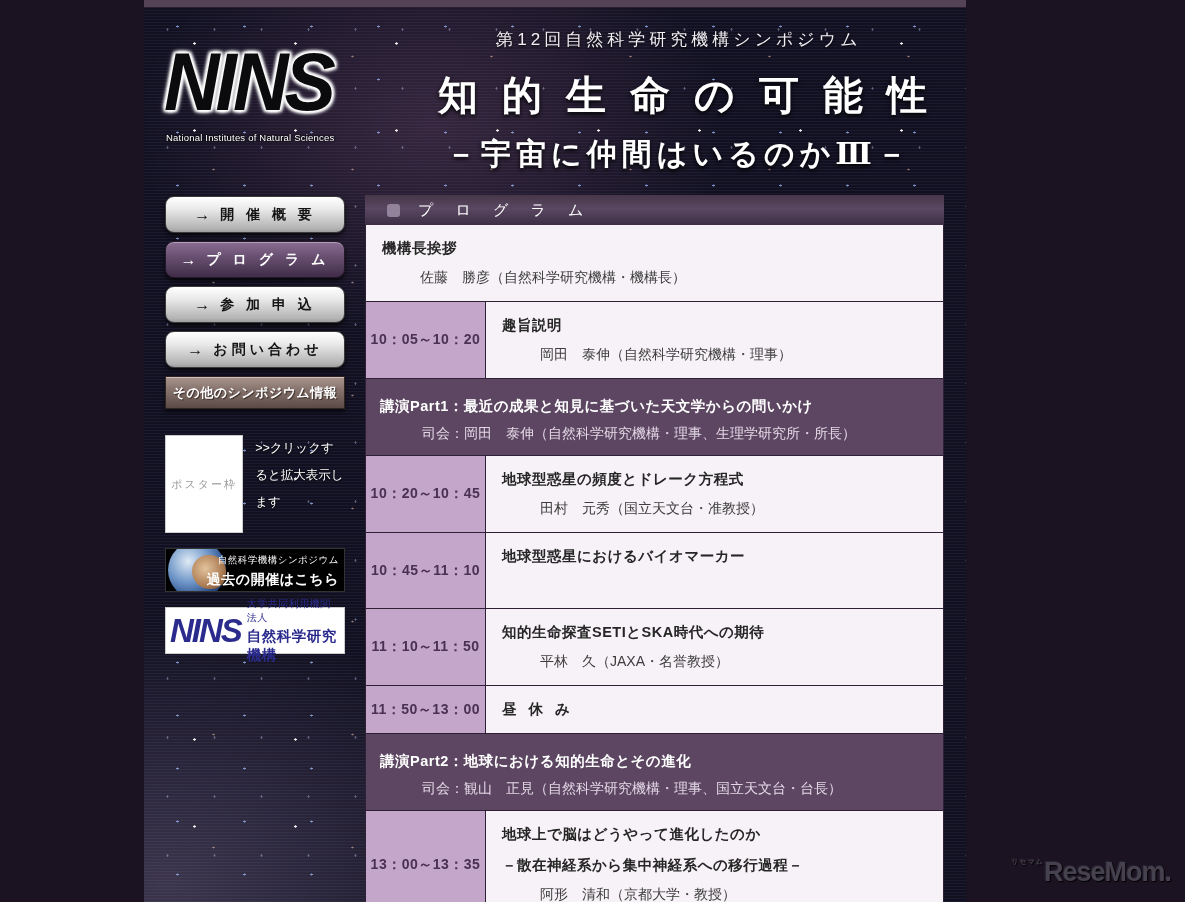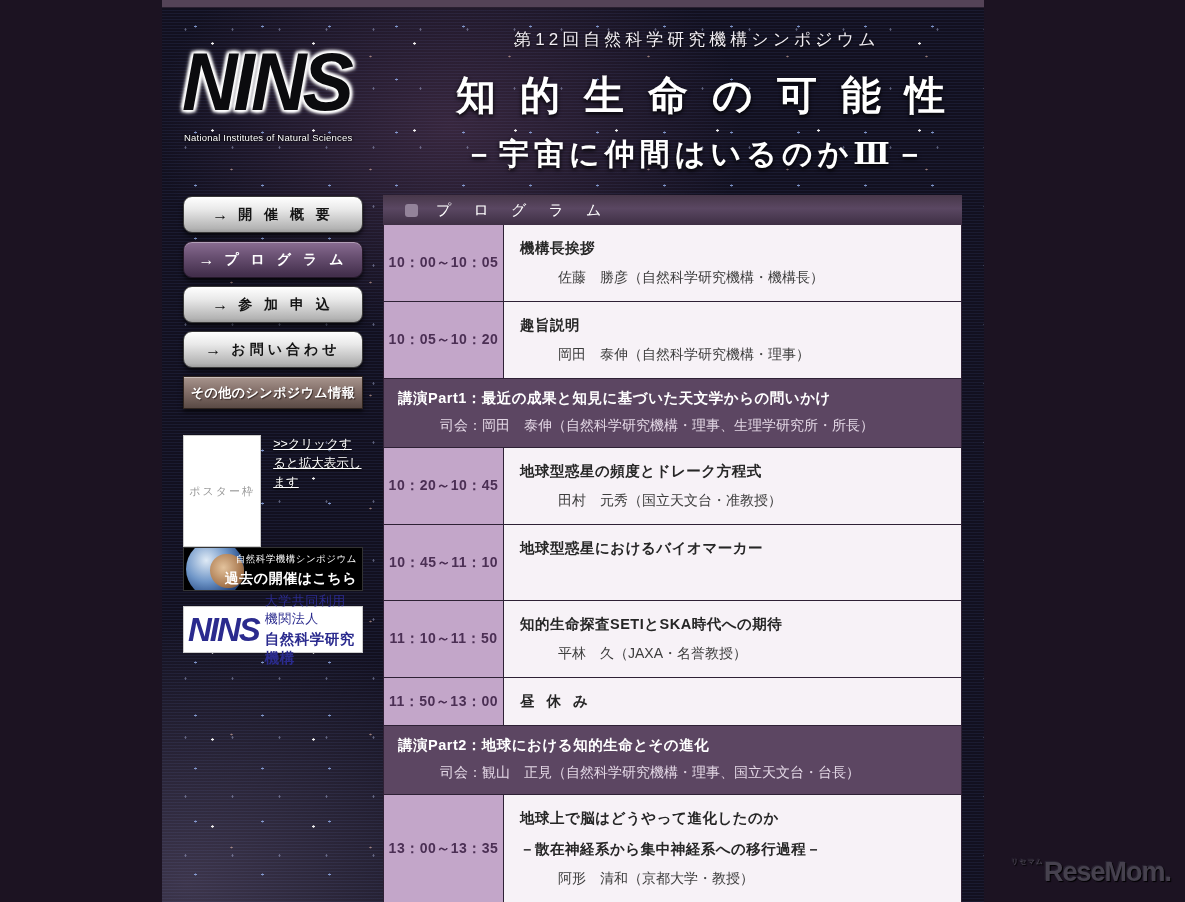--- a/index.html
+++ b/index.html
@@ -2,21 +2,21 @@
 <html><head>
 <meta charset="utf-8">
 <style>
   * { margin:0; padding:0; box-sizing:border-box; }
   html,body { width:1185px; height:902px; overflow:hidden;
     font-family:"Liberation Sans","DejaVu Sans",sans-serif; }
   body { background:#1c1322; position:relative; }
 
   
   .site {
-    position:absolute; left:162px; top:0; width:822px; height:902px; overflow:hidden;
+    position:absolute; left:144px; top:0; width:822px; height:902px; overflow:hidden;
     background-color:#12101f;
     background-image:
       radial-gradient(rgba(255,255,255,0.95) 1px, transparent 1.6px),
       radial-gradient(rgba(160,190,255,0.75) 1px, transparent 1.5px),
       radial-gradient(rgba(255,205,185,0.55) 0.8px, transparent 1.4px),
       radial-gradient(rgba(200,210,255,0.4) 0.7px, transparent 1.3px),
       radial-gradient(ellipse 420px 300px at 35% 14%, rgba(140,90,130,0.30), transparent 70%),
       radial-gradient(ellipse 520px 380px at 3% 98%, rgba(170,150,190,0.28), transparent 70%),
       repeating-linear-gradient(0deg, rgba(70,85,140,0.16) 0 1px, transparent 1px 3px);
     background-size:101px 87px, 67px 53px, 139px 113px, 47px 59px, 100% 100%, 100% 100%, 100% 100%;
@@ -66,28 +66,28 @@
   .info-btn {
     width:180px; height:33px; margin-top:0; border-radius:0; cursor:pointer;
     border:1px solid #2f241f; background:linear-gradient(#a8958d, #84706a 45%, #5a4a45);
     box-shadow:0 3px 4px rgba(0,0,0,0.6), inset 0 1px 0 rgba(255,255,255,0.4);
     display:flex; align-items:center; justify-content:center;
     font-size:13px; font-weight:bold; color:#fff; letter-spacing:0.5px;
     text-shadow:1px 1px 1px #3a2c28;
   }
   .poster-wrap { margin-top:26px; display:flex; }
   .poster-box {
-    width:80px; height:112px; background:#fff; border:1px solid #ccc; cursor:pointer;
+    width:80px; height:98px; background:#fff; border:1px solid #ccc; cursor:pointer;
     display:flex; align-items:center; justify-content:center;
     font-size:11px; color:#999; letter-spacing:2px;
   }
-  .poster-link { margin-left:12px; width:92px; font-size:12.5px; line-height:19px;
-    color:#fff; text-decoration:underline; cursor:pointer; text-shadow:0 1px 2px #000; }
+  .poster-link { margin-left:12px; width:92px; font-size:12.5px; line-height:27px;
+    color:#fff; cursor:pointer; text-shadow:0 1px 2px #000; }
   .banner1 {
-    width:180px; height:44px; background:#000; border:1px solid #333;
+    margin-top:15px; width:180px; height:44px; background:#000; border:1px solid #333;
     position:relative; cursor:pointer; overflow:hidden;
   }
   .earth {
     position:absolute; left:2px; top:-8px; width:58px; height:58px; border-radius:50%;
     background:radial-gradient(circle at 35% 35%, #dfeaf5, #6f96c8 40%, #274b86 70%, #122648 95%);
   }
   .brain {
     position:absolute; left:26px; top:6px; width:34px; height:34px; border-radius:50% 50% 45% 55%;
     background:radial-gradient(circle at 40% 40%, #e8c49a, #b07c4e 60%, #6b4426 95%);
     opacity:0.95;
@@ -95,21 +95,21 @@
   .banner1-text { position:absolute; right:5px; top:5px; text-align:right; color:#fff; }
   .banner1-text .l1 { font-size:9.5px; letter-spacing:0.5px; }
   .banner1-text .l2 { font-size:14px; font-weight:bold; margin-top:4px; letter-spacing:0.5px; }
   .banner2 {
     margin-top:15px; width:180px; height:47px; background:#fff; border:1px solid #ccc;
     cursor:pointer; display:flex; align-items:center; padding:2px 4px;
   }
   .banner2 .nins-small { font-size:33px; font-weight:bold; font-style:italic; color:#2b2b8e;
     letter-spacing:-2px; line-height:40px; }
   .banner2 .b2-col { margin-left:6px; color:#2b2b8e; }
-  .banner2 .b2-col .l1 { font-size:13px; letter-spacing:0.5px;font-family:Liberation Mono, monospace; }
+  .banner2 .b2-col .l1 { font-size:10px; letter-spacing:0.5px;font-family:Liberation Mono, monospace; }
   .banner2 .b2-col .l2 { font-size:14.5px; font-weight:bold; margin-top:2px; letter-spacing:0.5px; }
 
   
   .program { position:absolute; left:221px; top:196px; width:579px;
     border:1px solid #2e2135; border-top:none; }
   .prog-header {
     height:30px; margin:-1px -1px 0 -1px;
     background:linear-gradient(#473749, #5a4762 45%, #3e2f44);
     display:flex; align-items:center; padding-left:22px;
     color:#fff; font-size:15px; letter-spacing:9px;
@@ -123,21 +123,21 @@
     font-size:14px; font-weight:bold; color:#4b2f54; letter-spacing:0.5px; }
   .content-cell { flex:1; padding:14px 18px 14px 16px; }
   .row.session { min-height:76px; }
   .row.compact { min-height:48px; }
   .row.compact .content-cell { display:flex; align-items:center; padding-top:4px; padding-bottom:4px; }
   .s-title { font-size:14.5px; font-weight:bold; color:#262626; letter-spacing:0.5px; }
   .s-title + .s-title { margin-top:12px; }
   .row.compact .s-title { letter-spacing:4px; }
   .s-speaker { font-size:14px; color:#3d3d3d; margin-top:11px; padding-left:38px; }
   .section-band { border-top:1px solid #2e2135; background:#5c4662; color:#fff;
-    padding:10px 14px 12px 14px; min-height:62px; }
+    padding:18px 14px 12px 14px; min-height:62px; }
   .sec-title { font-size:14.5px; font-weight:bold; letter-spacing:0.5px; }
   .sec-chair { font-size:14px; color:#e3d7e5; margin-top:9px; padding-left:42px; }
 
   
   .watermark { position:absolute; right:14px; bottom:14px; color:#46414e;
     font-size:27px; font-weight:bold; letter-spacing:-1px;
     text-shadow:1px 1px 1px #000, -1px -1px 1px #2a2533; }
   .watermark .mini { font-size:7px; letter-spacing:1px; vertical-align:top; color:#46414e; }
 </style>
 </head>
@@ -207,21 +207,20 @@
     </div>
   </aside>
 
   <main class="program">
     <div class="prog-header">
       <span class="bullet"></span>
       <span>プ ロ グ ラ ム</span>
     </div>
     <div id="rows">
   <div class="row session">
-    <div class="time-cell">10：00～10：05</div>
     <div class="content-cell">
       <div class="s-title">機構長挨拶</div>
 
       <div class="s-speaker">佐藤　勝彦（自然科学研究機構・機構長）</div>
     </div>
   </div>
 
   <div class="row session">
     <div class="time-cell">10：05～10：20</div>
     <div class="content-cell">

